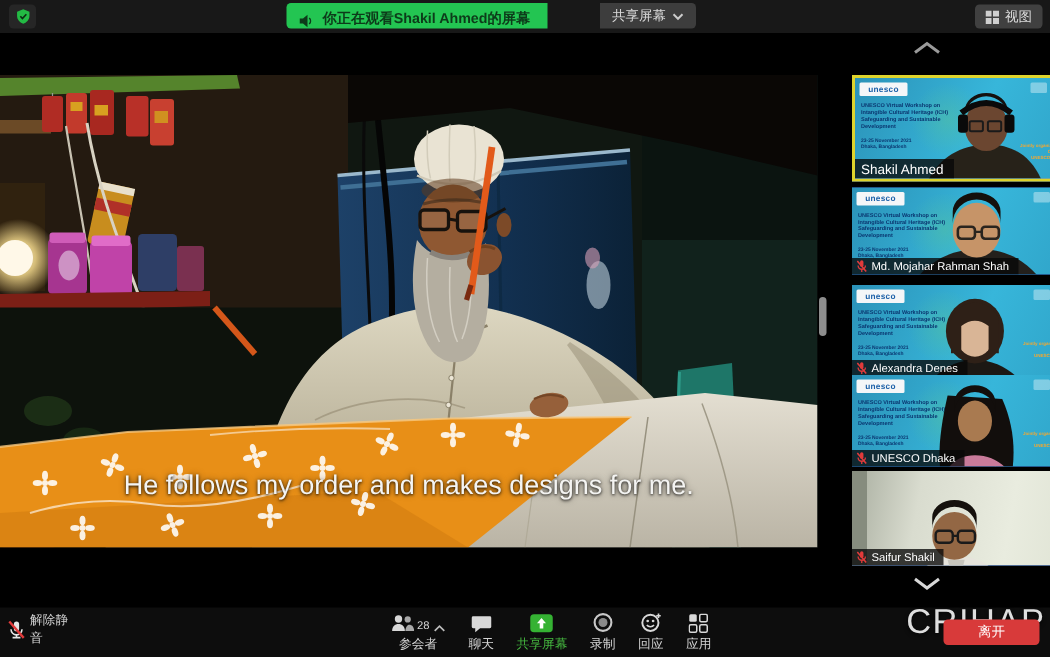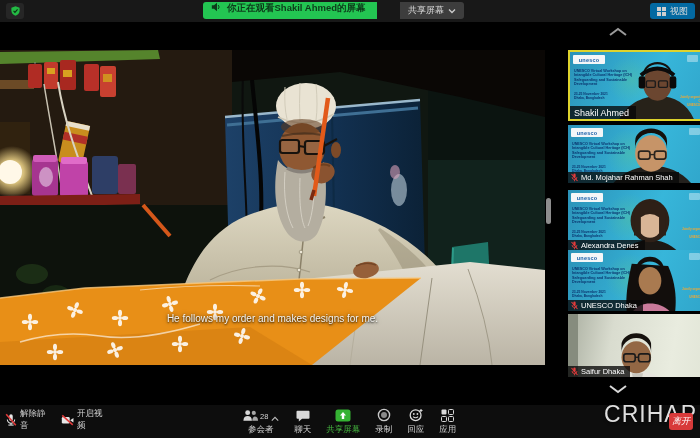--- a/index.html
+++ b/index.html
@@ -2,30 +2,30 @@
 <html><head>
 <meta charset="utf-8">
 <style>
   html,body{margin:0;padding:0;background:#000;}
   .app{position:relative;width:700px;height:438px;background:#000;overflow:hidden;
        font-family:"Liberation Sans","DejaVu Sans",sans-serif;user-select:none;}
   
   .topbar{position:absolute;left:0;top:0;width:700px;height:22px;background:#181818;}
   .shield-btn{position:absolute;left:6px;top:3px;width:18px;height:16px;background:#262626;border-radius:3px;
       display:flex;align-items:center;justify-content:center;cursor:pointer;}
-  .banner{position:absolute;left:203px;top:2px;height:17px;background:#23c552;border-radius:3px 0 0 3px;
-      display:flex;align-items:flex-start;gap:6px;padding:0 12px 0 8px;color:#0d3b1a;font-size:9.5px;font-weight:bold;}
+  .banner{position:absolute;left:191px;top:2px;height:17px;background:#23c552;border-radius:3px 0 0 3px;
+      display:flex;align-items:flex-end;gap:6px;padding:0 12px 0 8px;color:#0d3b1a;font-size:9.5px;font-weight:bold;}
   .view-options{position:absolute;left:400px;top:2px;height:17px;background:#3d3d3d;border-radius:0 3px 3px 0;
       display:flex;align-items:center;gap:4px;padding:0 8px;color:#dcdcdc;font-size:9px;cursor:pointer;}
-  .view-btn{position:absolute;right:5px;top:3px;height:16px;background:#0369a1;border-radius:3px;
+  .view-btn{position:absolute;right:5px;top:3px;height:16px;background:#404040;border-radius:3px;
       display:flex;align-items:center;gap:4px;padding:0 7px;color:#dcdcdc;font-size:9px;cursor:pointer;}
   
   .main{position:absolute;left:0;top:22px;width:545px;height:383px;background:#000;}
   .main svg.scene{position:absolute;left:0;top:0;}
-  .subtitle{position:absolute;left:0;top:291px;width:100%;text-align:center;color:#f4f4f2;font-size:10px;
+  .subtitle{position:absolute;left:0;top:291px;width:100%;text-align:center;color:#f4f4f2;font-size:18px;
       text-shadow:0 1px 2px rgba(0,0,0,.85), 0 0 4px rgba(0,0,0,.5);}
   .resize-handle{position:absolute;left:546px;top:198px;width:5px;height:26px;background:#8d8d8d;border-radius:3px;cursor:col-resize;}
   
   .sidebar{position:absolute;left:552px;top:22px;width:148px;height:383px;background:#000;}
   .chev{position:absolute;left:54px;width:24px;height:12px;display:flex;align-items:center;justify-content:center;cursor:pointer;}
   .thumb{position:absolute;left:16px;width:148px;background:#3b82f6;overflow:hidden;box-sizing:border-box;cursor:pointer;}
   .thumb.active{border:2px solid #ded32c;}
   .slide{position:absolute;inset:0;background:linear-gradient(115deg,#2b92b8 0%,#37b6da 55%,#2fa3c8 100%);overflow:hidden;}
   .slide .swirl{position:absolute;left:36px;top:4px;width:52px;height:48px;border-radius:50%;
       background:radial-gradient(circle,rgba(96,200,140,.38),rgba(96,200,140,0) 70%);}
@@ -43,27 +43,27 @@
   .nametag{position:absolute;left:0;bottom:0;max-width:96%;background:rgba(8,8,8,.78);color:#fff;
       display:flex;align-items:center;gap:3px;padding:1px 6px 1px 3px;font-size:7.5px;white-space:nowrap;}
   .thumb.active .nametag{font-size:9px;padding:1.5px 7px 1.5px 4px;}
   .thumb5bg{position:absolute;inset:0;background:linear-gradient(100deg,#a9aea0 0%,#d9dccf 30%,#e9ecdf 70%,#dfe3d4 100%);}
   .thumb5bg:before{content:"";position:absolute;left:0;top:0;width:10px;height:100%;background:#868c7e;}
   
   .toolbar{position:absolute;left:0;top:405px;width:700px;height:33px;background:#0d0d0d;}
   .tb-btn{position:absolute;display:flex;align-items:center;gap:2px;color:#d4d4d4;
       font-size:8.5px;cursor:pointer;}
   .tb-btn .ic{height:14px;display:flex;align-items:flex-end;}
-  .center-group{position:absolute;left:242px;top:3px;display:flex;gap:15px;}
+  .center-group{position:absolute;left:260px;top:3px;display:flex;gap:15px;}
   .cg-btn{position:relative;display:flex;flex-direction:column;align-items:center;gap:2px;color:#d4d4d4;font-size:8.5px;cursor:pointer;}
   .cg-btn .ic{height:14px;display:flex;align-items:flex-end;}
   .cg-btn.share{color:#45b63f;text-align:right;}
   .pcount{font-size:7.5px;color:#d4d4d4;margin-left:1px;position:relative;top:-1px;}
   .leave-btn{position:absolute;right:7px;top:8px;height:17px;background:#d83a3a;border-radius:3px;color:#fff;
-      font-size:9px;display:flex;align-items:center;padding:0 3px;cursor:pointer;z-index:40;font-style:italic;}
+      font-size:9px;display:flex;align-items:center;padding:0 23px;cursor:pointer;z-index:40;}
   .watermark{position:absolute;right:3px;top:401px;z-index:30;font-size:23px;letter-spacing:1px;color:#dedede;
       text-shadow:0 1px 3px rgba(0,0,0,.7);pointer-events:none;font-weight:400;}
 </style>
 </head>
 <body>
 
 <div class="app">
 
   <div class="topbar">
     <div class="shield-btn">
@@ -504,21 +504,21 @@
         <rect x="62" y="35" width="10" height="7" rx="2" fill="none" stroke="#1a1a1a" stroke-width="1.4"></rect>
         <line x1="59" y1="38" x2="62" y2="38" stroke="#1a1a1a" stroke-width="1.2"></line>
       </svg>
       <div class="nametag">
         <svg width="7" height="9" viewBox="0 0 8 10">
           <rect x="2.7" y="0.5" width="2.6" height="5" rx="1.3" fill="#e23b3b"></rect>
           <path d="M1.2,4.5 a2.8,2.8 0 0 0 5.6,0" stroke="#e23b3b" stroke-width="1" fill="none"></path>
           <line x1="4" y1="7.5" x2="4" y2="9.3" stroke="#e23b3b" stroke-width="1"></line>
           <line x1="0.6" y1="1" x2="7.4" y2="9" stroke="#e23b3b" stroke-width="1.2"></line>
         </svg>
-        <span>Saifur Dhaka</span>
+        <span>Saifur Shakil</span>
       </div>
     </div>
 
     <div class="chev" style="top:361px;">
       <svg width="20" height="10" viewBox="0 0 20 10">
         <polyline points="2,2 10,8 18,2" stroke="#d8d8d8" stroke-width="2" fill="none"></polyline>
       </svg>
     </div>
   </div>
 
@@ -530,30 +530,20 @@
           <rect x="6" y="1.5" width="4" height="7.5" rx="2" fill="#e6e6e6"></rect>
           <path d="M3.8,7.5 a4.2,4.2 0 0 0 8.4,0" stroke="#e6e6e6" stroke-width="1.2" fill="none"></path>
           <line x1="8" y1="11.8" x2="8" y2="13.6" stroke="#e6e6e6" stroke-width="1.2"></line>
           <line x1="5" y1="13.8" x2="11" y2="13.8" stroke="#e6e6e6" stroke-width="1.2"></line>
           <line x1="2.5" y1="1.5" x2="13.5" y2="14" stroke="#e23b3b" stroke-width="1.8"></line>
         </svg>
       </span>
       <span>解除静音</span>
     </div>
 
-    <div class="tb-btn" style="left:60px;top:3px;width:46px;">
-      <span class="ic">
-        <svg width="15" height="14" viewBox="0 0 16 16">
-          <rect x="1.5" y="4.5" width="9" height="7.5" rx="1.5" fill="#e6e6e6"></rect>
-          <path d="M11,8.2 l3.8,-2.4 v5 l-3.8,-2.4z" fill="#e6e6e6"></path>
-          <line x1="2" y1="2.8" x2="14" y2="13.6" stroke="#e23b3b" stroke-width="1.8"></line>
-        </svg>
-      </span>
-      <span>开启视频</span>
-    </div>
 
     <div class="center-group">
       <div class="cg-btn">
         <span class="ic">
           <svg width="17" height="13" viewBox="0 0 18 13">
             <circle cx="6" cy="3.5" r="2.6" fill="#d8d8d8"></circle>
             <path d="M1.5,12 C1.5,8.5 3.5,7 6,7 C8.5,7 10.5,8.5 10.5,12 Z" fill="#d8d8d8"></path>
             <circle cx="12.5" cy="3.8" r="2.2" fill="#a8a8a8"></circle>
             <path d="M10.8,12 C11,9 12.5,7.6 13.5,7.6 C15.5,7.6 17,9 17,12 Z" fill="#a8a8a8"></path>
           </svg>

